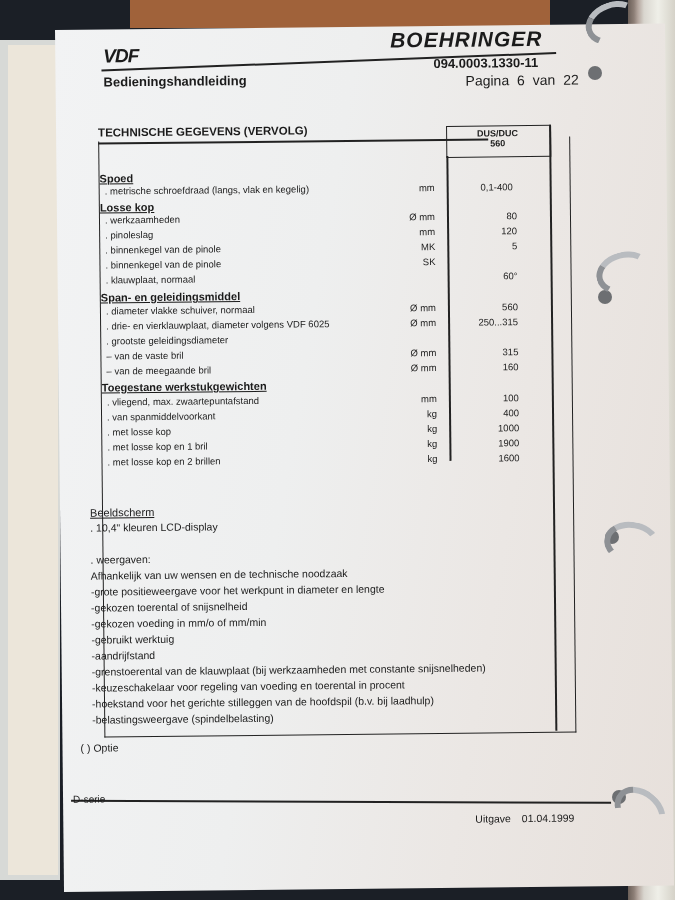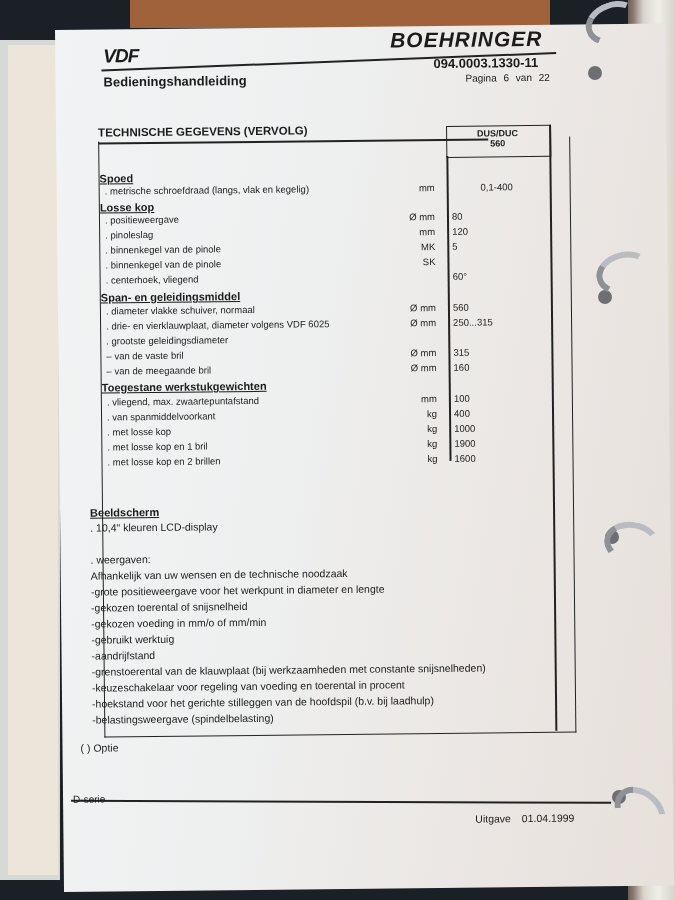--- a/index.html
+++ b/index.html
@@ -23,42 +23,42 @@
   .ring { position: absolute; width: 44px; height: 30px; border: 6px solid #b9bcc0; border-radius: 50%;
     border-left-color: #8e9195; border-bottom-color: transparent; border-right-color: transparent; }
   .ring-hole { position: absolute; width: 14px; height: 14px; border-radius: 50%; background: #6d6f72; }
 
   
   .logo-vdf { position: absolute; left: 48px; top: 16px; font-size: 19px; font-weight: bold; font-style: italic; letter-spacing: -1px; }
   .logo-boehringer { position: absolute; left: 335px; top: 2px; font-size: 21px; font-weight: bold; font-style: italic; letter-spacing: 1px; }
   .header-rule { position: absolute; left: 46px; top: 40px; width: 455px; height: 2px; background: #222; transform: rotate(-1.6deg); transform-origin: 0 0; }
   .manual-title { position: absolute; left: 48px; top: 45px; font-size: 13px; font-weight: bold; }
   .doc-number { position: absolute; left: 378px; top: 30px; font-size: 13px; font-weight: bold; }
-  .page-info { position: absolute; left: 410px; top: 47px; font-size: 10px; }
+  .page-info { position: absolute; left: 410px; top: 47px; font-size: 14px; }
   .page-info span { margin-right: 4px; }
 
   
   .section-title { position: absolute; left: 42px; top: 97px; font-size: 11.5px; font-weight: bold; }
 
   
   .frame { position: absolute; left: 42px; top: 112px; width: 470px; height: 595px; border: 1.5px solid #222; border-top: none; }
   .frame-top { position: absolute; left: 42px; top: 113px; width: 390px; height: 1.5px; background: #222; }
   .col-box { position: absolute; left: 390px; top: 100px; width: 103px; height: 30px; border: 1.5px solid #222; border-bottom: 1.5px solid #222; background: transparent; }
   .col-head { position: absolute; left: 390px; top: 103px; width: 103px; text-align: center; font-size: 9px; font-weight: bold; line-height: 10px; }
   .col-line-left { position: absolute; left: 390px; top: 130px; width: 1.5px; height: 305px; background: #222; }
   .col-line-right { position: absolute; left: 493px; top: 100px; width: 1.5px; height: 606px; background: #222; }
 
   .row { position: absolute; left: 0; width: 520px; height: 14px; font-size: 9.5px; line-height: 14px; }
   .row .lbl { position: absolute; left: 48px; white-space: nowrap; }
   .row .unit { position: absolute; left: 330px; width: 48px; text-align: right; }
-  .row .val { position: absolute; left: 395px; width: 65px; }
+  .row .val { position: absolute; left: 395px; width: 65px; text-align: right; }
   .row .val.center { text-align: center; width: 80px; left: 400px; }
   .heading { position: absolute; left: 43px; font-size: 11px; font-weight: bold; text-decoration: underline; }
 
-  .beeld-head { position: absolute; left: 30px; top: 477px; font-size: 11px; font-weight: bold; text-decoration: underline; }
+  .beeld-head { position: absolute; left: 30px; top: 477px; font-size: 11px; font-weight: normal; text-decoration: underline; }
   .line { position: absolute; left: 30px; font-size: 10.5px; white-space: nowrap; }
   .optie { position: absolute; left: 18px; top: 712px; font-size: 10.5px; }
   .footer-rule { position: absolute; left: 8px; top: 770px; width: 540px; height: 2px; background: #222; transform: rotate(0.8deg); transform-origin: 0 0; }
   .footer-left { position: absolute; left: 10px; top: 764px; font-size: 10px; }
   .footer-right { position: absolute; left: 412px; top: 787px; font-size: 10.5px; }
   .footer-right span { margin-right: 8px; }
 </style>
 </head>
 <body>
 
@@ -94,41 +94,41 @@
 
   <div class="heading" style="top:143px">Spoed</div>
   <div class="row" style="top:155px">
     <span class="lbl">. metrische schroefdraad (langs, vlak en kegelig)</span>
     <span class="unit">mm</span>
     <span class="val center">0,1-400</span>
   </div>
 
   <div class="heading" style="top:172px">Losse kop</div>
   <div class="row" style="top:184px">
-    <span class="lbl">. positieweergave</span>
+    <span class="lbl">. werkzaamheden</span>
     <span class="unit">Ø mm</span>
     <span class="val">80</span>
   </div>
   <div class="row" style="top:199px">
     <span class="lbl">. pinoleslag</span>
     <span class="unit">mm</span>
     <span class="val">120</span>
   </div>
   <div class="row" style="top:214px">
     <span class="lbl">. binnenkegel van de pinole</span>
     <span class="unit">MK</span>
     <span class="val">5</span>
   </div>
   <div class="row" style="top:229px">
     <span class="lbl">. binnenkegel van de pinole</span>
     <span class="unit">SK</span>
     <span class="val"></span>
   </div>
   <div class="row" style="top:244px">
-    <span class="lbl">. centerhoek, vliegend</span>
+    <span class="lbl">. klauwplaat, normaal</span>
     <span class="unit"></span>
     <span class="val">60°</span>
   </div>
 
   <div class="heading" style="top:262px">Span- en geleidingsmiddel</div>
   <div class="row" style="top:275px">
     <span class="lbl">. diameter vlakke schuiver, normaal</span>
     <span class="unit">Ø mm</span>
     <span class="val">560</span>
   </div>

